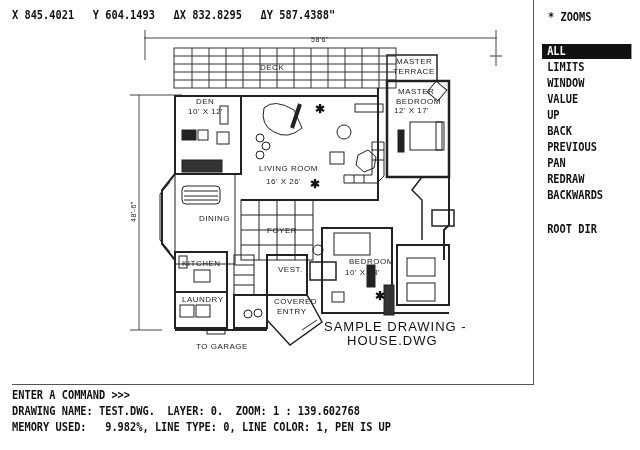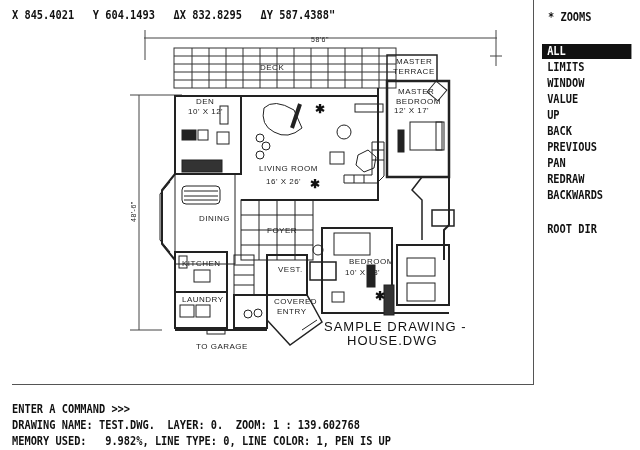--- a/index.html
+++ b/index.html
@@ -30,21 +30,21 @@
     #side-menu {
       position: absolute; left: 542px; top: 0; width: 106px; height: 384px;
     }
     #menu-title { position: absolute; left: 6px; top: 10px; }
     .menu-item {
       position: absolute; left: 0; width: 104px; height: 15px; line-height: 15px;
       padding-left: 6px; box-sizing: border-box; cursor: pointer;
     }
     .menu-item.selected { background: #111; color: #fff; }
     #cmd-area {
-      position: absolute; left: 12px; top: 401px; width: 620px;
+      position: absolute; left: 12px; top: 387px; width: 620px;
     }
     .cmd-line { height: 16px; line-height: 16px; }
     .plan-label {
       font-family: "Liberation Sans", sans-serif; font-size: 8px; fill: #222;
       letter-spacing: 0.5px;
     }
     .sample-label {
       font-family: "Liberation Sans", sans-serif; font-size: 13px; fill: #111;
       letter-spacing: 1px;
     }

